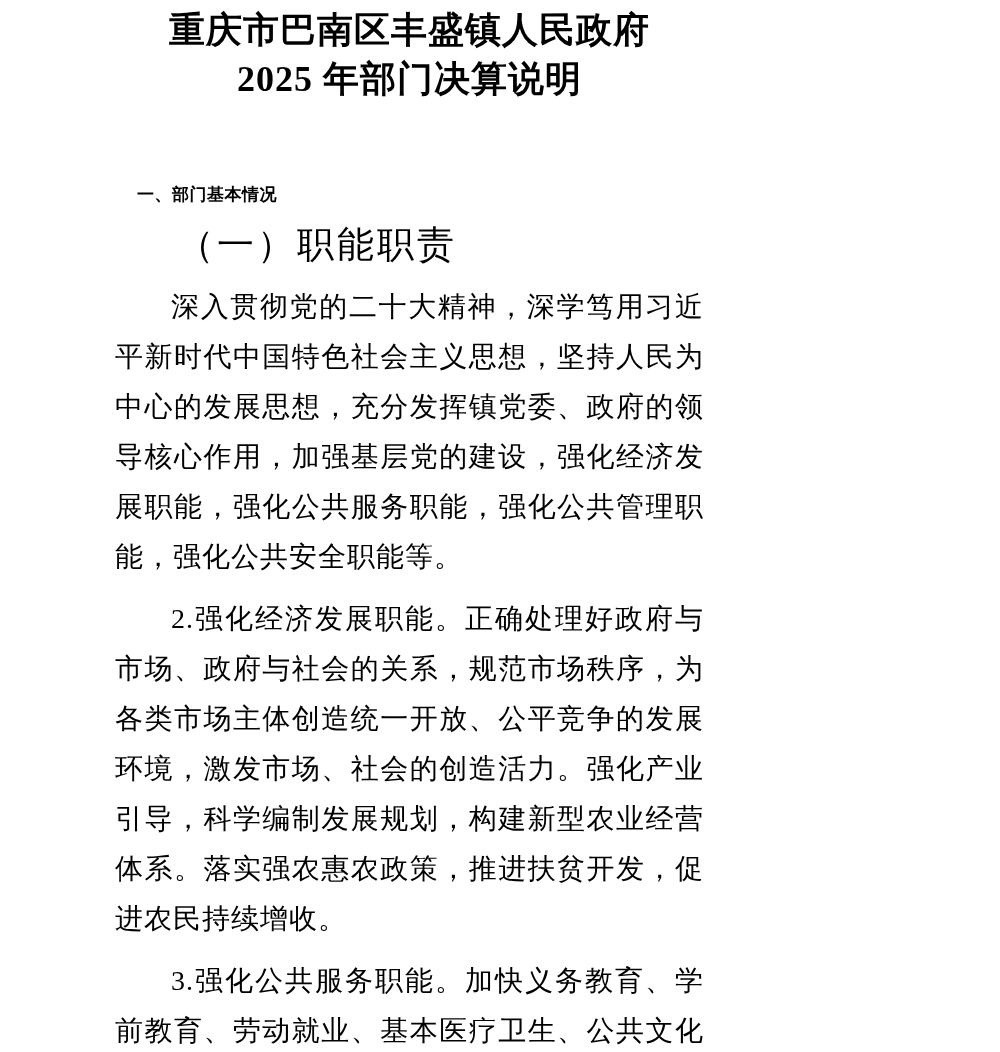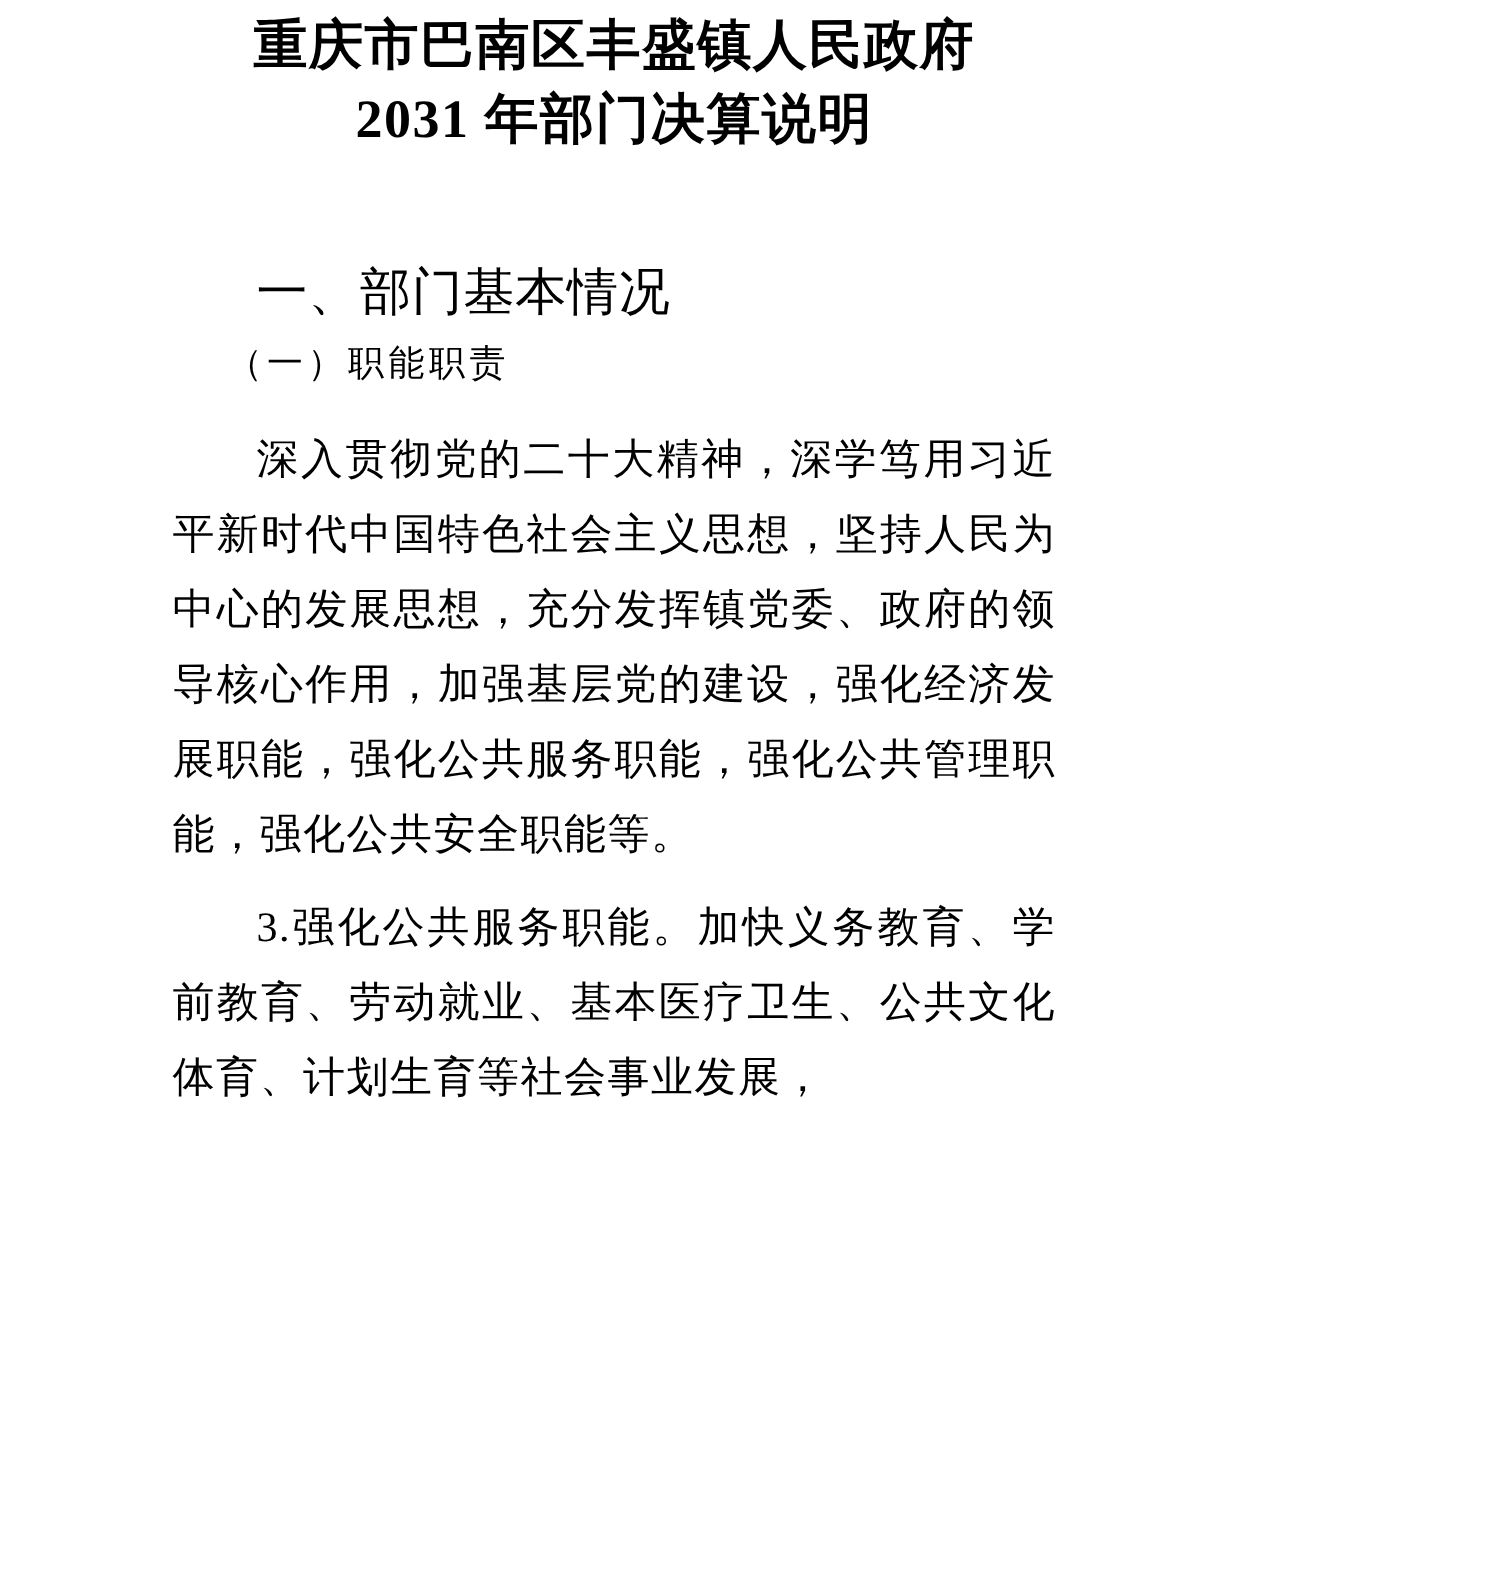--- a/index.html
+++ b/index.html
@@ -25,31 +25,31 @@
     line-height: 49px;
     letter-spacing: 1px;
     white-space: nowrap;
   }
   .doc-body {
     margin-top: 66px;
   }
   .heading-1 {
     margin: 0;
     font-family: "Liberation Sans", "DejaVu Sans", sans-serif;
-    font-weight: normal;
-    font-size: 34px;
+    font-weight: bold;
+    font-size: 17px;
     line-height: 50px;
     text-indent: 2em;
     letter-spacing: 0.5px;
   }
   .heading-2 {
     margin: 0;
-    font-family: Liberation Mono, monospace;
+    font-family: Liberation Sans, sans-serif;
     font-weight: normal;
-    font-size: 24px;
+    font-size: 37px;
     line-height: 50px;
     text-indent: 2em;
     letter-spacing: 3px;
   }
   .body-p {
     margin: 12px;
     font-family: "Liberation Serif", "DejaVu Serif", serif;
     font-weight: normal;
     font-size: 28px;
     line-height: 50px;
@@ -60,28 +60,29 @@
     color: #000000;
   }
 </style>
 </head>
 <body>
 
 <div class="page">
 
   <div class="doc-title">
     <div>重庆市巴南区丰盛镇人民政府</div>
-    <div>2031 年部门决算说明</div>
+    <div>2025 年部门决算说明</div>
   </div>
 
   <div class="doc-body">
     <h2 class="heading-1">一、部门基本情况</h2>
 
     <h3 class="heading-2">（一）职能职责</h3>
 
     <p class="body-p">深入贯彻党的二十大精神，深学笃用习近平新时代中国特色社会主义思想，坚持人民为中心的发展思想，充分发挥镇党委、政府的领导核心作用，加强基层党的建设，强化经济发展职能，强化公共服务职能，强化公共管理职能，强化公共安全职能等。</p>
 
 
+    <p class="body-p">2.强化经济发展职能。正确处理好政府与市场、政府与社会的关系，规范市场秩序，为各类市场主体创造统一开放、公平竞争的发展环境，激发市场、社会的创造活力。强化产业引导，科学编制发展规划，构建新型农业经营体系。落实强农惠农政策，推进扶贫开发，促进农民持续增收。</p>
 
     <p class="body-p">3.强化公共服务职能。加快义务教育、学前教育、劳动就业、基本医疗卫生、公共文化体育、计划生育等社会事业发展，</p>
   </div>
 
 </div>
 
 </body></html>

